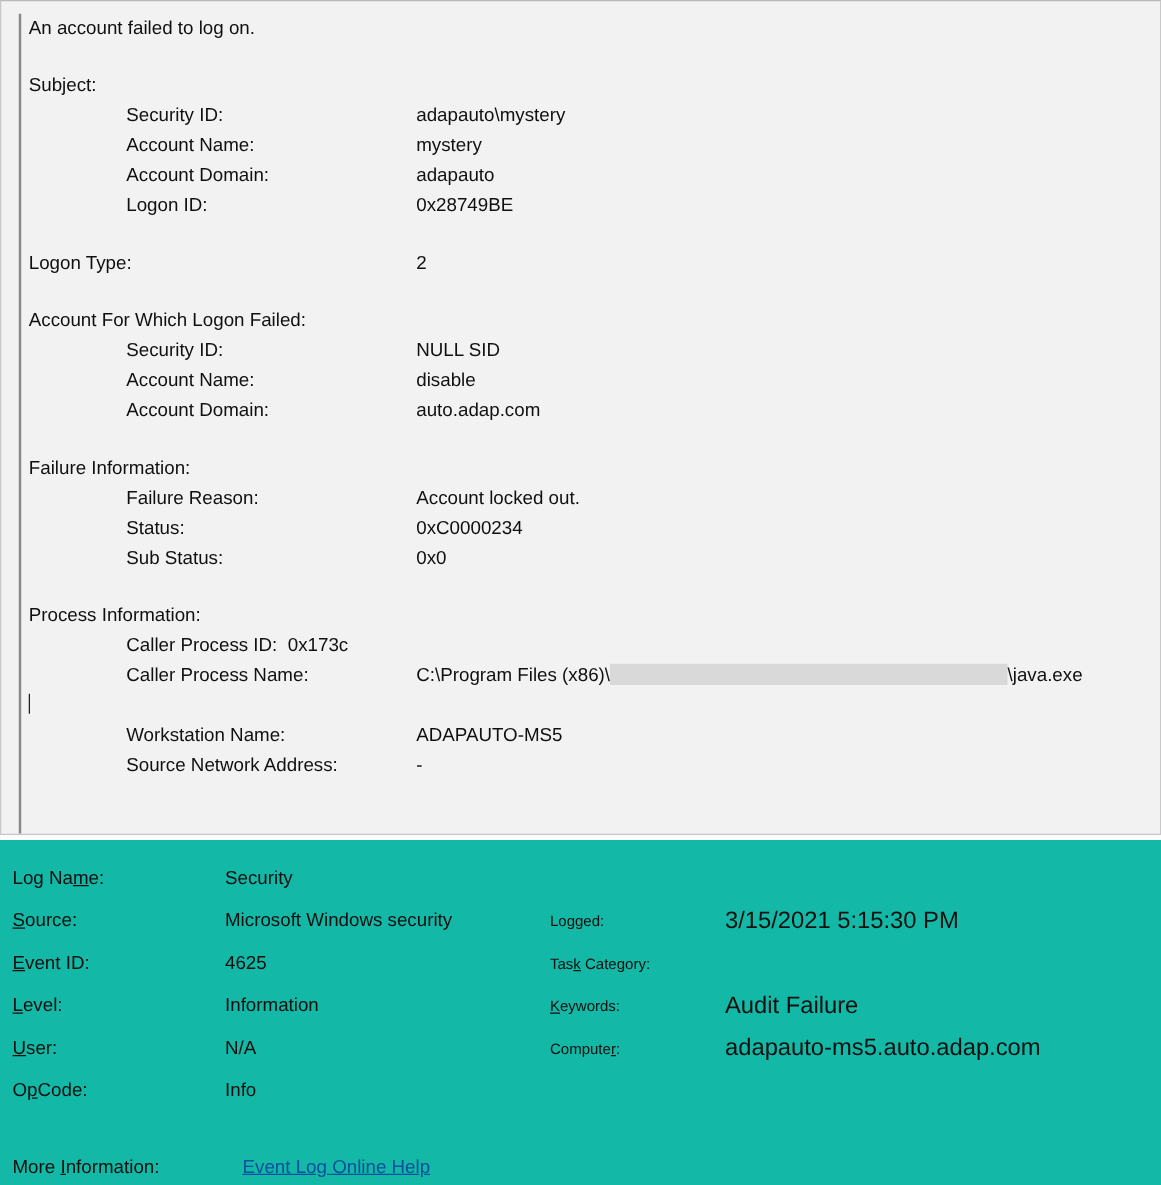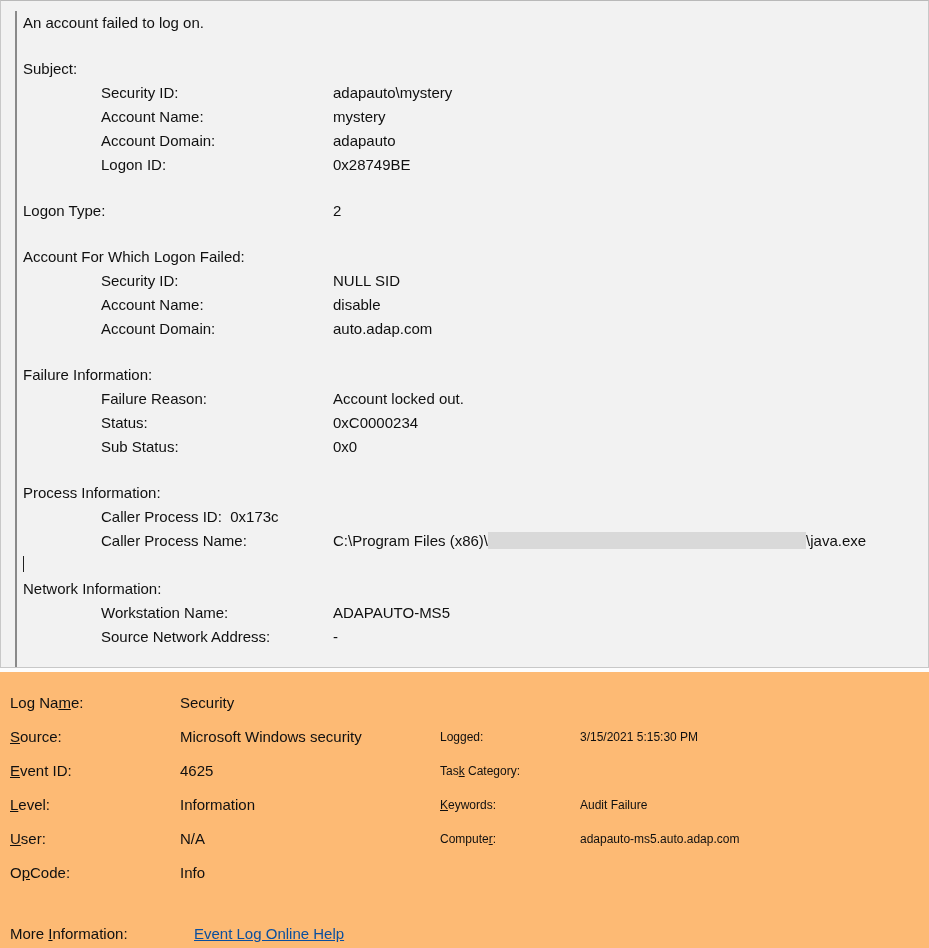--- a/index.html
+++ b/index.html
@@ -83,21 +83,21 @@
   }
 
   
   .details {
     position: absolute;
     left: 0;
     top: 672px;
     width: 929px;
     height: 276px;
     box-sizing: border-box;
-    background: #fdba74;
+    background: #14b8a6;
     padding: 14px 0 0 10px;
   }
   .drow {
     height: 34px;
     line-height: 34px;
     position: relative;
     white-space: nowrap;
   }
   .dlabel {
     display: inline-block;
@@ -116,21 +116,21 @@
     top: 0;
     display: inline-block;
     width: 138px;
     font-size: 12px;
     color: #101010;
   }
   .dvalue2 {
     position: absolute;
     left: 570px;
     top: 0;
-    font-size: 12px;
+    font-size: 19px;
     color: #101010;
   }
   u.mn { text-decoration: underline; }
   .link {
     color: #0b4f9e;
     text-decoration: underline;
     cursor: pointer;
   }
   .more-row .dlabel { width: 170px; margin-top: 27px; }
   .more-row .dvalue { padding-left: 14px; }
@@ -170,21 +170,20 @@
       <div class="line"><span class="indent"></span><span class="col-label">Status:</span><span class="val">0xC0000234</span></div>
       <div class="line"><span class="indent"></span><span class="col-label">Sub Status:</span><span class="val">0x0</span></div>
 
       <div class="line blank">&nbsp;</div>
 
       <div class="line">Process Information:</div>
       <div class="line"><span class="indent"></span><span class="col-label narrow">Caller Process ID:  0x173c</span></div>
       <div class="line"><span class="indent"></span><span class="col-label">Caller Process Name:</span><span class="val">C:\Program Files (x86)\</span><span class="redacted"></span><span class="val">\java.exe</span></div>
       <div class="line"><span class="caret"></span></div>
 
-      <div class="line">Network Information:</div>
       <div class="line"><span class="indent"></span><span class="col-label">Workstation Name:</span><span class="val">ADAPAUTO-MS5</span></div>
       <div class="line"><span class="indent"></span><span class="col-label">Source Network Address:</span><span class="val">-</span></div>
 
     </div>
   </div>
 
   <div class="details">
 
     <div class="drow">
       <span class="dlabel">Log Na<u class="mn">m</u>e:</span><span class="dvalue">Security</span>

